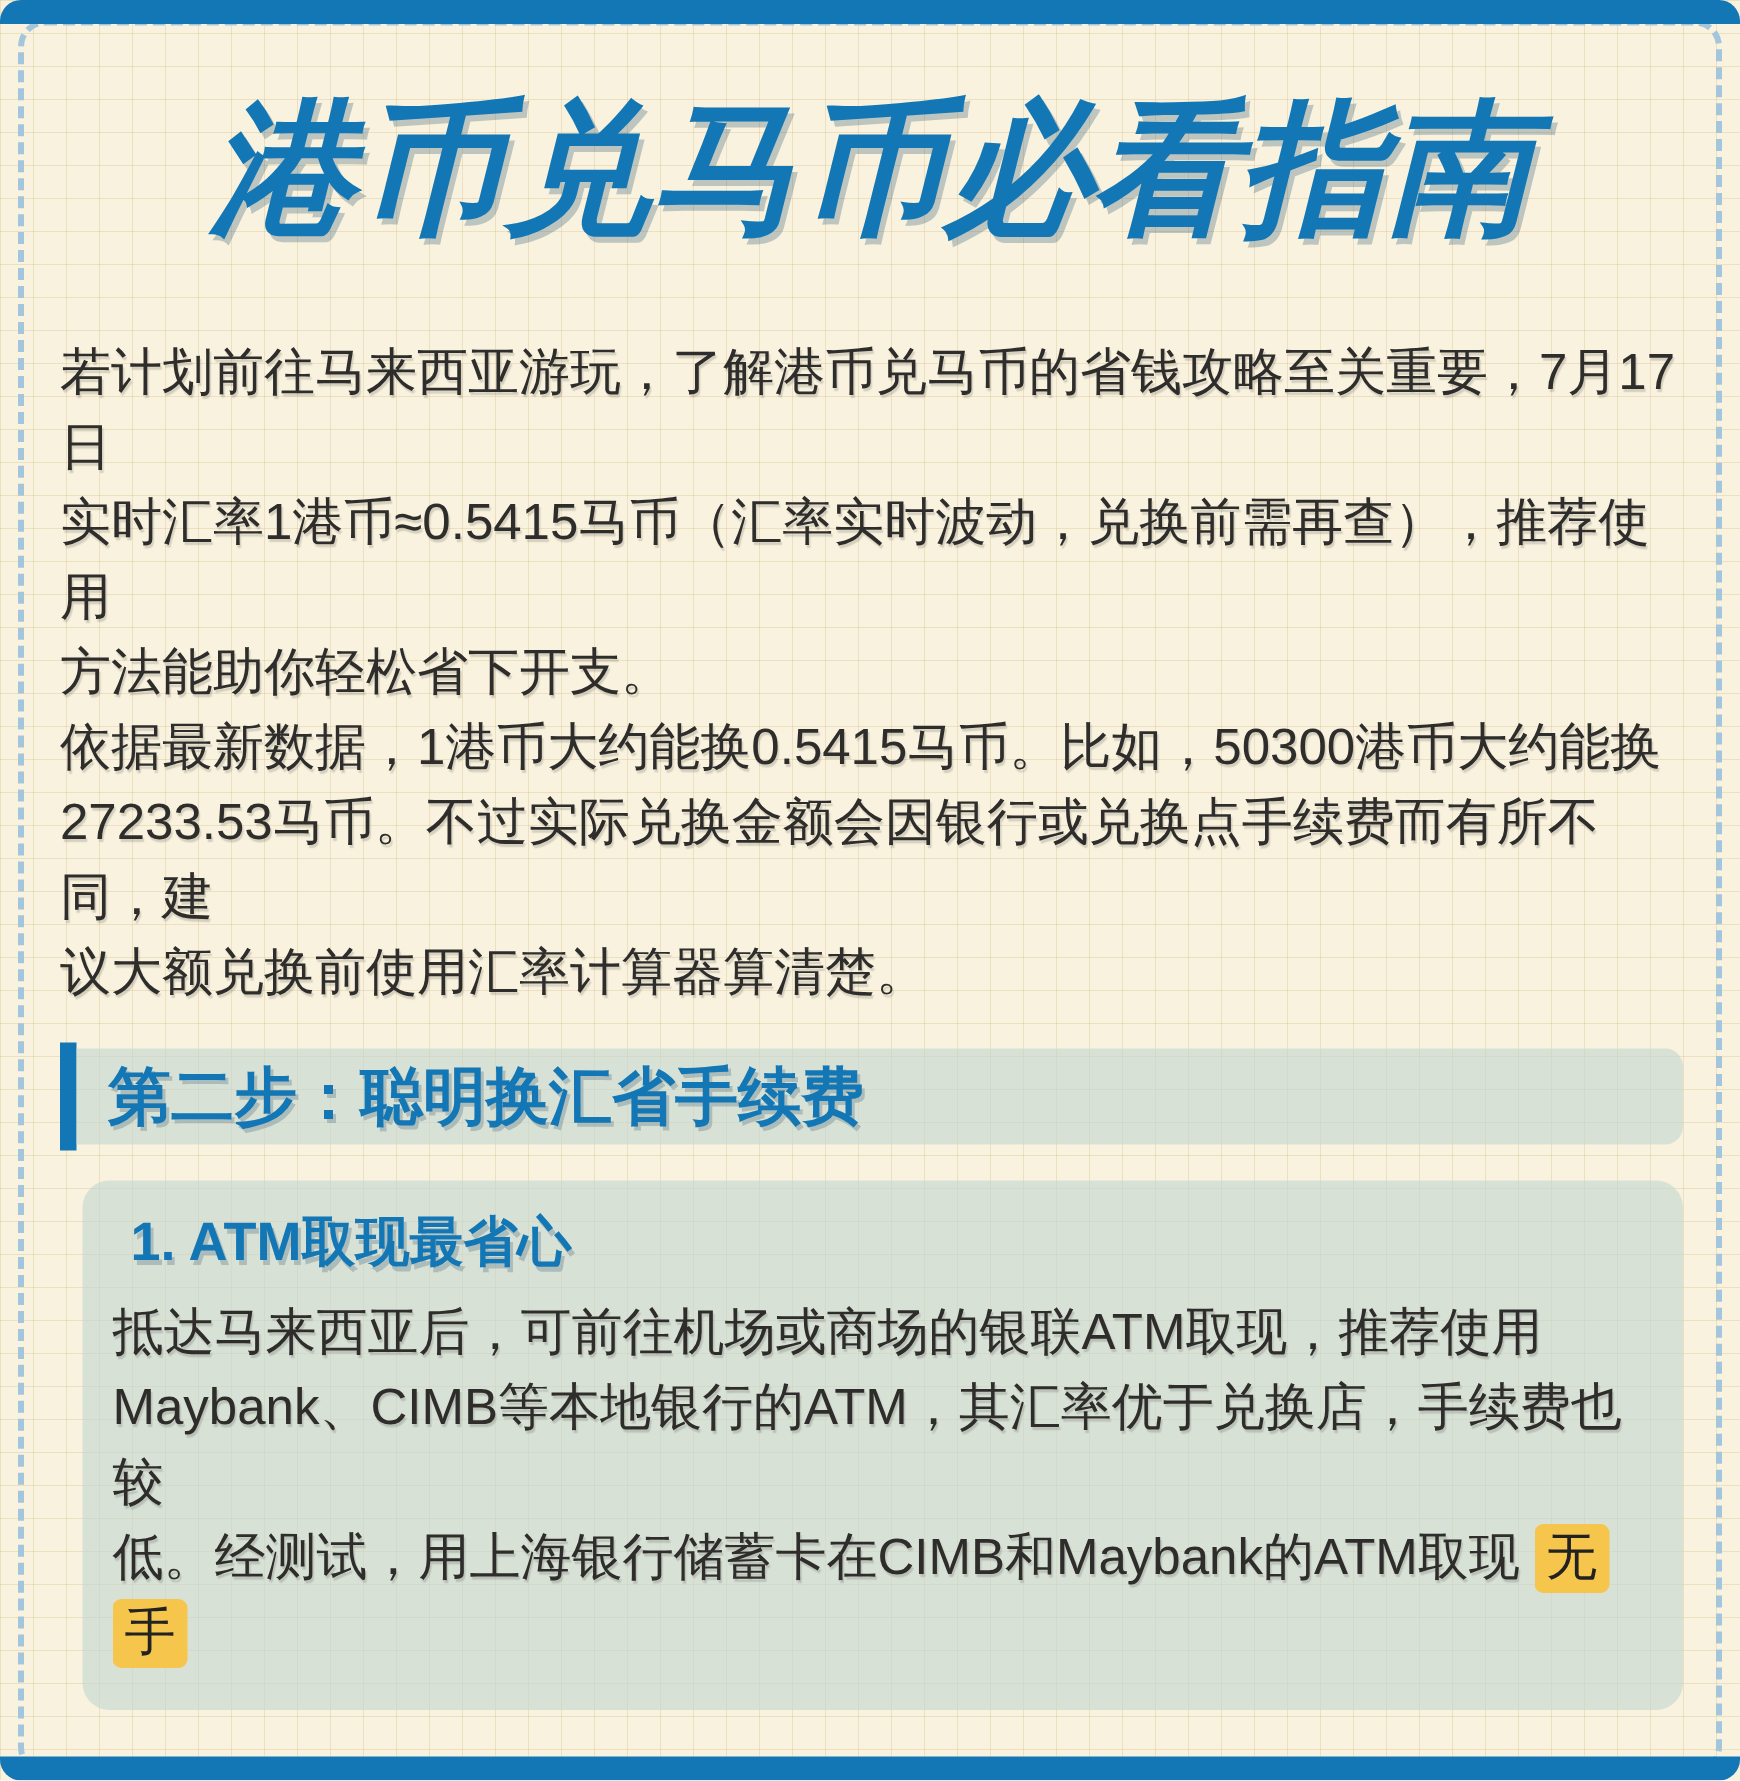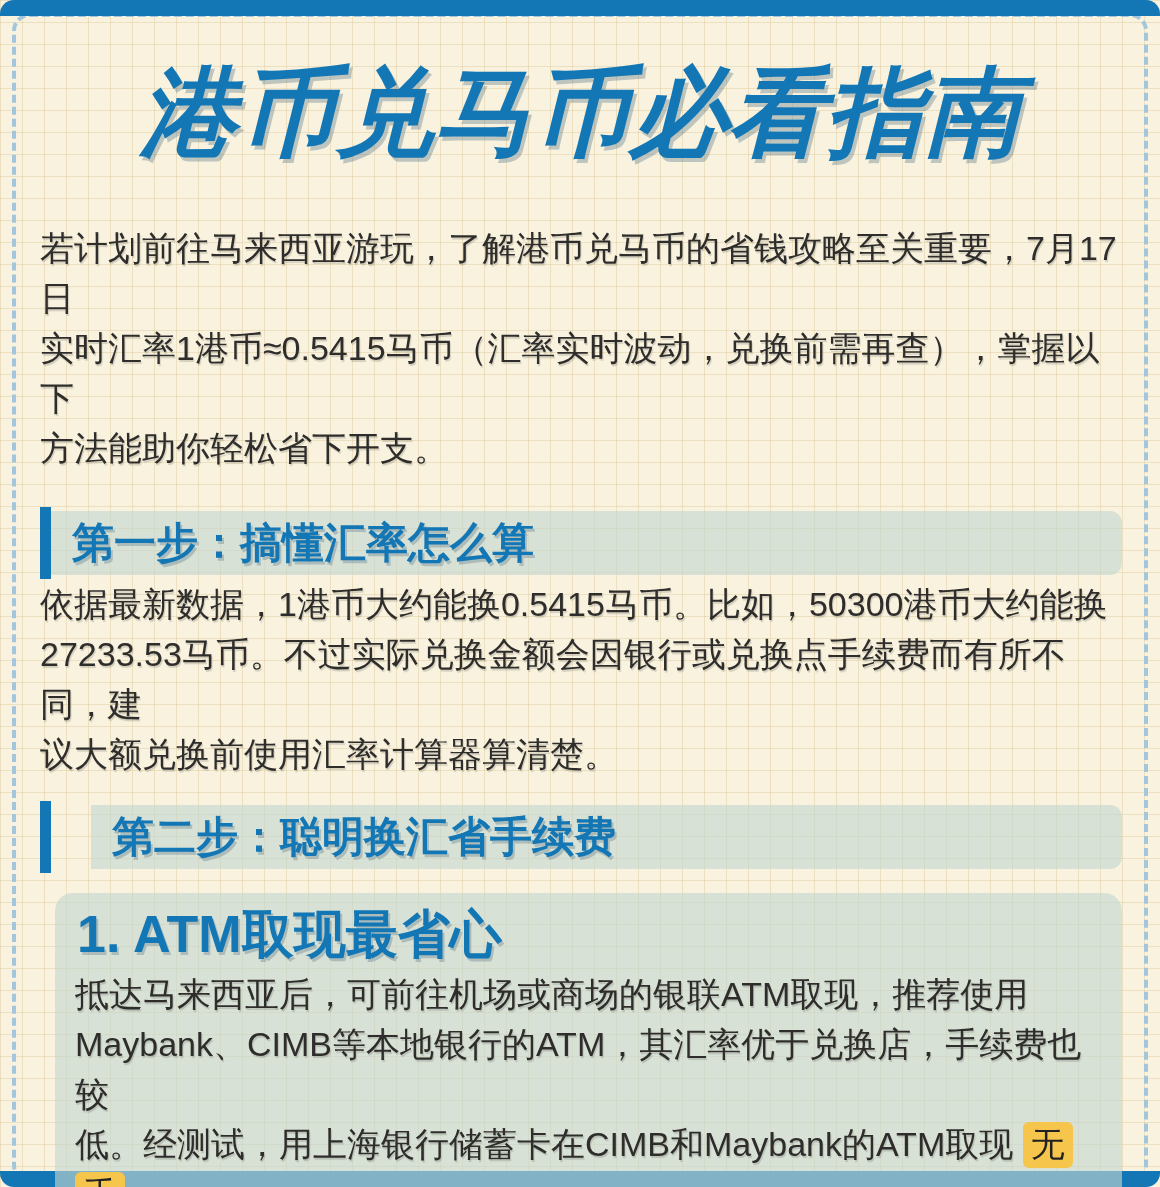--- a/index.html
+++ b/index.html
@@ -62,21 +62,21 @@
     text-shadow: 1px 2px 1px rgba(0,0,0,0.15);
   }
   .intro { margin-top: 56px; }
   .section-para { }
   .heading-row {
     display: flex;
     align-items: center;
     height: 72px;
   }
   .heading-row.first { margin-top: 34px; }
-  .heading-row.second { margin-top: 22px; gap: 40px; }
+  .heading-row.second { margin-top: 22px; }
   .heading-accent {
     width: 11px;
     height: 72px;
     background: #1377b5;
     flex: 0 0 auto;
   }
   .heading-bg {
     flex: 1 1 auto;
     height: 64px;
     background: rgba(197,214,208,0.62);
@@ -93,22 +93,22 @@
   }
   .card {
     margin: 20px 0 0 15px;
     background: rgba(197,214,208,0.62);
     border-radius: 18px;
     padding: 18px 20px 27px 20px;
     box-sizing: border-box;
     min-height: 353px;
   }
   .card-title {
-    margin: 0 0 12px 2px;
-    font-size: 52px;
+    margin: 0 0 12px 12px;
+    font-size: 36px;
     line-height: 46px;
     font-weight: 800;
     color: #1377b5;
     text-shadow: 2px 3px 0 rgba(16,58,97,0.22);
   }
   .card-body {
     margin: 0;
     font-size: 34px;
     line-height: 50px;
     color: #2e2d2b;
@@ -129,29 +129,23 @@
 <body>
 
 <div class="page">
   <div class="dashed-border"></div>
   <div class="top-bar"></div>
 
   <div class="content">
     <h1 class="main-title">港币兑马币必看指南</h1>
 
     <p class="body-text intro">若计划前往马来西亚游玩，了解港币兑马币的省钱攻略至关重要，7月17日
-实时汇率1港币≈0.5415马币（汇率实时波动，兑换前需再查），掌握以下
+实时汇率1港币≈0.5415马币（汇率实时波动，兑换前需再查），推荐使用
 方法能助你轻松省下开支。</p>
 
-    <div class="heading-row first">
-      <div class="heading-accent"></div>
-      <div class="heading-bg">
-        <span class="heading-text">第一步：搞懂汇率怎么算</span>
-      </div>
-    </div>
 
     <p class="body-text section-para">依据最新数据，1港币大约能换0.5415马币。比如，50300港币大约能换
 27233.53马币。不过实际兑换金额会因银行或兑换点手续费而有所不同，建
 议大额兑换前使用汇率计算器算清楚。</p>
 
     <div class="heading-row second">
       <div class="heading-accent"></div>
       <div class="heading-bg">
         <span class="heading-text">第二步：聪明换汇省手续费</span>
       </div>

